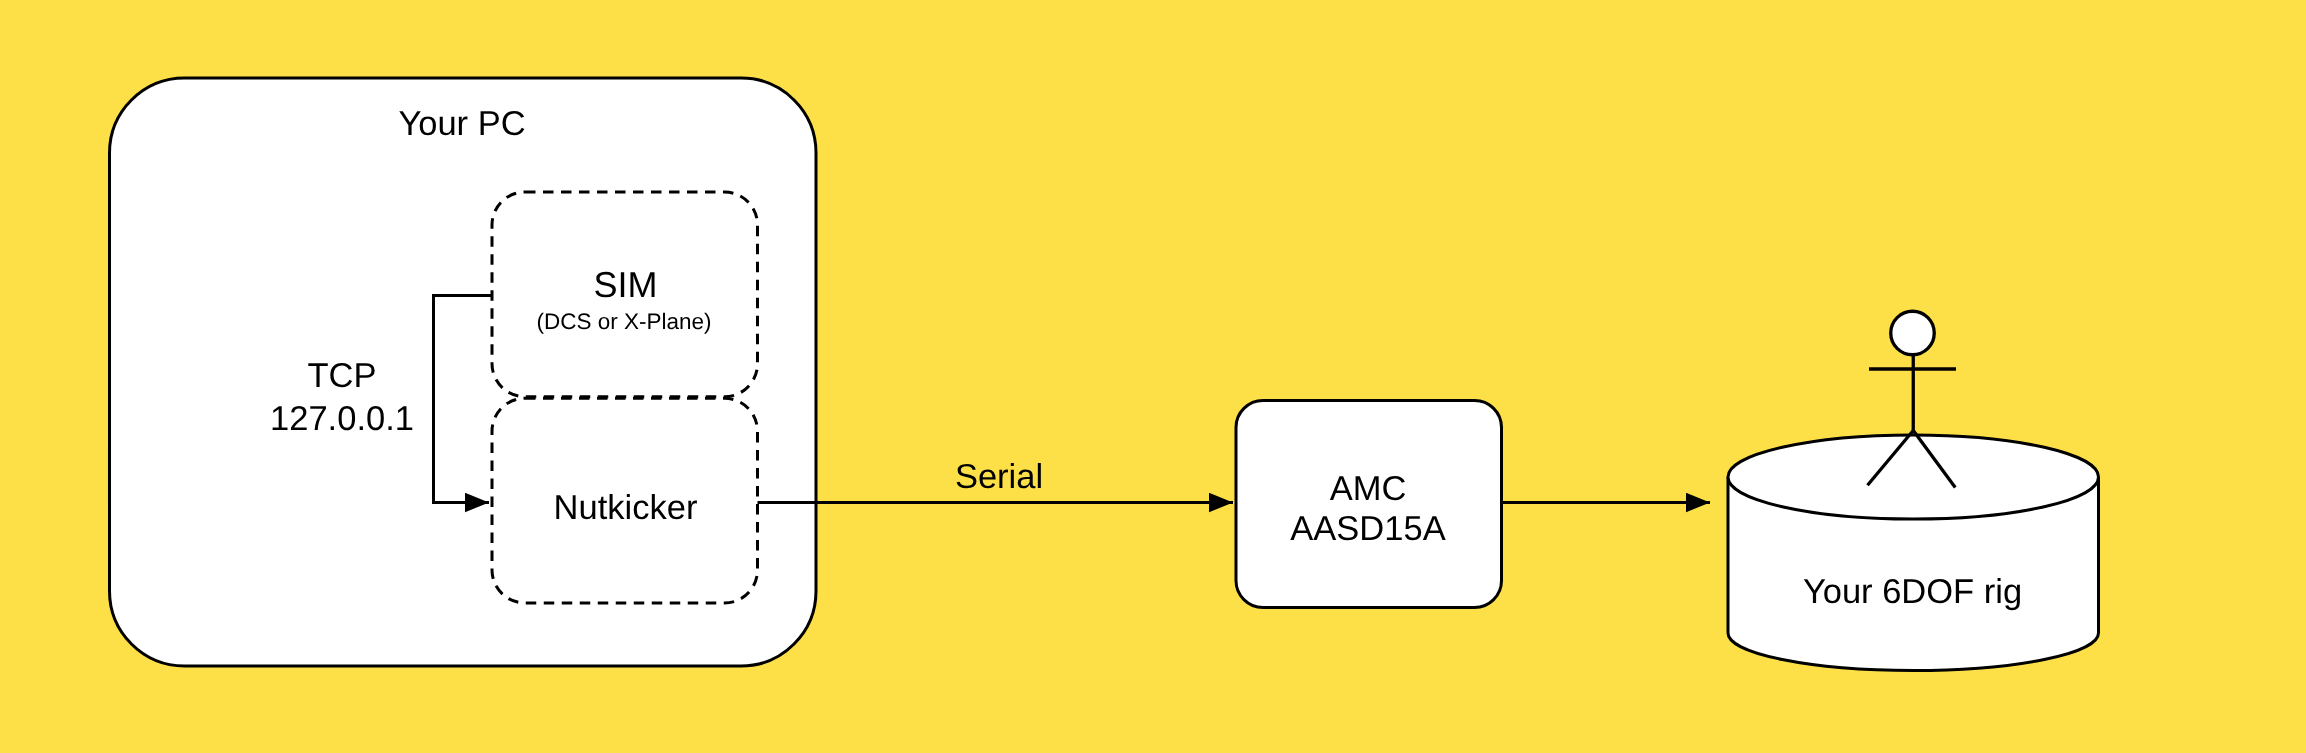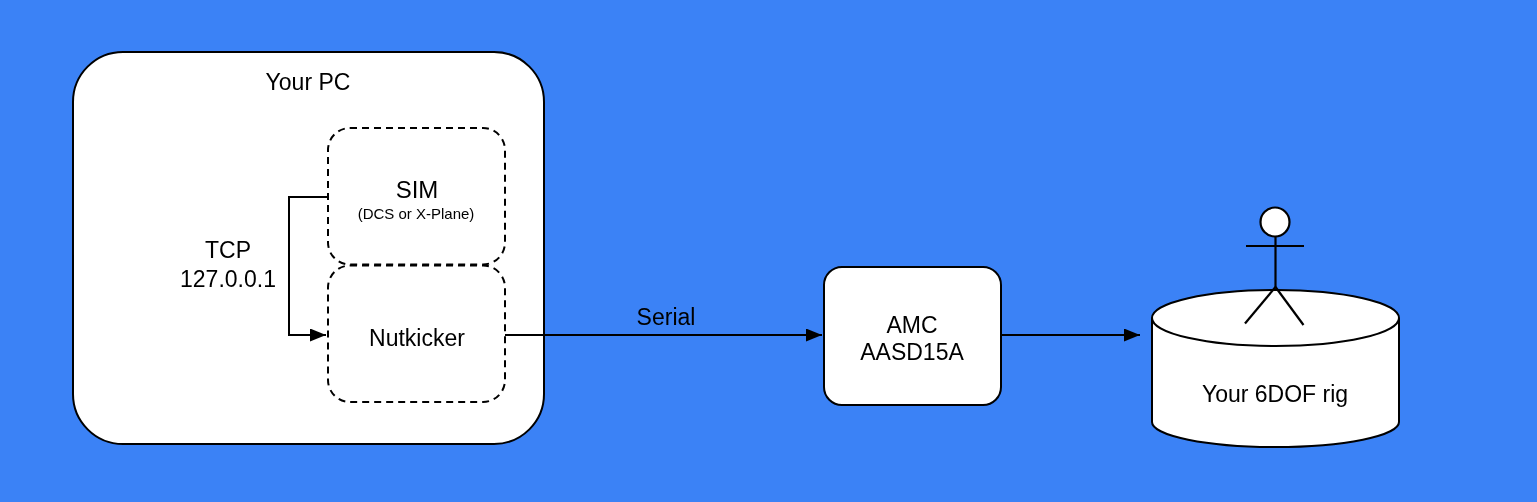--- a/index.html
+++ b/index.html
@@ -4,21 +4,21 @@
 <style>
   html, body {
     margin: 0;
     padding: 0;
     background: #ffffff;
   }
   .canvas {
     position: relative;
     width: 1537px;
     height: 502px;
-    background: #3b82f6;
+    background: #fde047;
     overflow: hidden;
     font-family: "Liberation Sans", sans-serif;
   }
   svg text {
     font-family: "Liberation Sans", sans-serif;
     fill: #000000;
     text-anchor: middle;
   }
   .lbl-main   { font-size: 23px; }
   .lbl-big    { font-size: 24px; }

